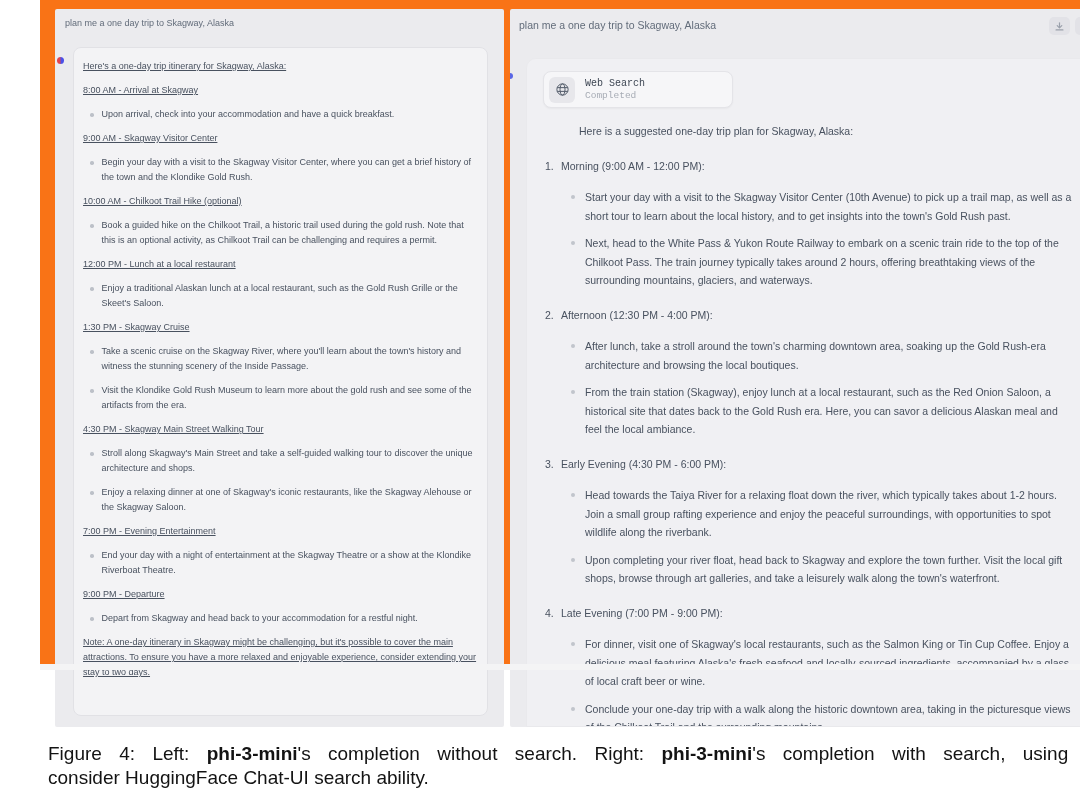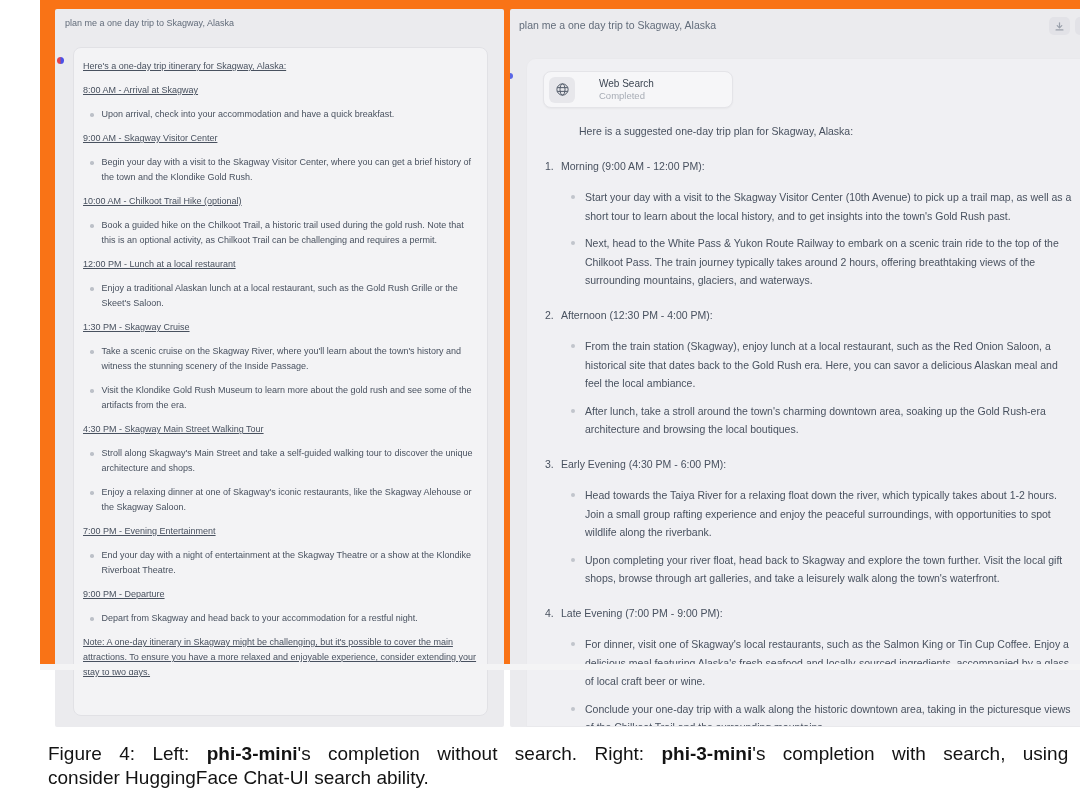--- a/index.html
+++ b/index.html
@@ -38,23 +38,23 @@
   .bullet-row .dot { flex:0 0 auto; width:3.5px; height:3.5px; border-radius:50%;
     background:#bcc0c8; margin:6px 8px 0 7px; }
   .bullet-row .btext { flex:1 1 auto; }
 
   
   .card-right { position:absolute; left:16px; right:15px; top:49px; bottom:0;
     background:#f0f0f3; border:1px solid #e9e9ec; border-radius:10px 10px 0 0;
     padding:12px 15px 0 16px; overflow:hidden;
     font-size:10.5px; line-height:18.5px; color:#48515f; }
 
-  .web-chip { display:flex; align-items:center; gap:24px; width:190px; height:37px;
+  .web-chip { display:flex; align-items:center; gap:10px; width:190px; height:37px;
     background:#f6f6f8; border:1px solid #e4e4e8; border-radius:8px;
-    box-shadow:0 1px 2px rgba(0,0,0,0.04); padding:0 10px 0 5px; cursor:pointer; }
+    box-shadow:0 1px 2px rgba(0,0,0,0.04); padding:0 10px 0 5px; cursor:pointer;font-family:Liberation Mono, monospace; }
   .globe-box { width:26px; height:26px; background:#e7e7eb; border-radius:6px;
     display:flex; align-items:center; justify-content:center; }
   .chip-title  { font-size:10px;  color:#3d4653; line-height:12px; }
   .chip-status { font-size:9.5px; color:#a7acb5; line-height:12px; }
 
   .intro-right { margin:14px 0 0 0;padding-left:36px; }
 
   .sec-head { display:flex; margin:16px 0 13px 2px; }
   .sec-num  { flex:0 0 16px; }
   .rbullet  { display:flex; margin:0 0 9px 28px; }
@@ -197,25 +197,25 @@
         <span class="dot"></span>
         <span class="btext">Next, head to the White Pass &amp; Yukon Route Railway to embark on a scenic train ride to the top of the Chilkoot Pass. The train journey typically takes around 2 hours, offering breathtaking views of the surrounding mountains, glaciers, and waterways.</span>
       </div>
 
       <div class="sec-head">
         <span class="sec-num">2.</span>
         <span>Afternoon (12:30 PM - 4:00 PM):</span>
       </div>
       <div class="rbullet">
         <span class="dot"></span>
+        <span class="btext">After lunch, take a stroll around the town's charming downtown area, soaking up the Gold Rush-era architecture and browsing the local boutiques.</span>
+      </div>
+      <div class="rbullet">
+        <span class="dot"></span>
         <span class="btext">From the train station (Skagway), enjoy lunch at a local restaurant, such as the Red Onion Saloon, a historical site that dates back to the Gold Rush era. Here, you can savor a delicious Alaskan meal and feel the local ambiance.</span>
-      </div>
-      <div class="rbullet">
-        <span class="dot"></span>
-        <span class="btext">After lunch, take a stroll around the town's charming downtown area, soaking up the Gold Rush-era architecture and browsing the local boutiques.</span>
       </div>
 
       <div class="sec-head">
         <span class="sec-num">3.</span>
         <span>Early Evening (4:30 PM - 6:00 PM):</span>
       </div>
       <div class="rbullet">
         <span class="dot"></span>
         <span class="btext">Head towards the Taiya River for a relaxing float down the river, which typically takes about 1-2 hours. Join a small group rafting experience and enjoy the peaceful surroundings, with opportunities to spot wildlife along the riverbank.</span>
       </div>

